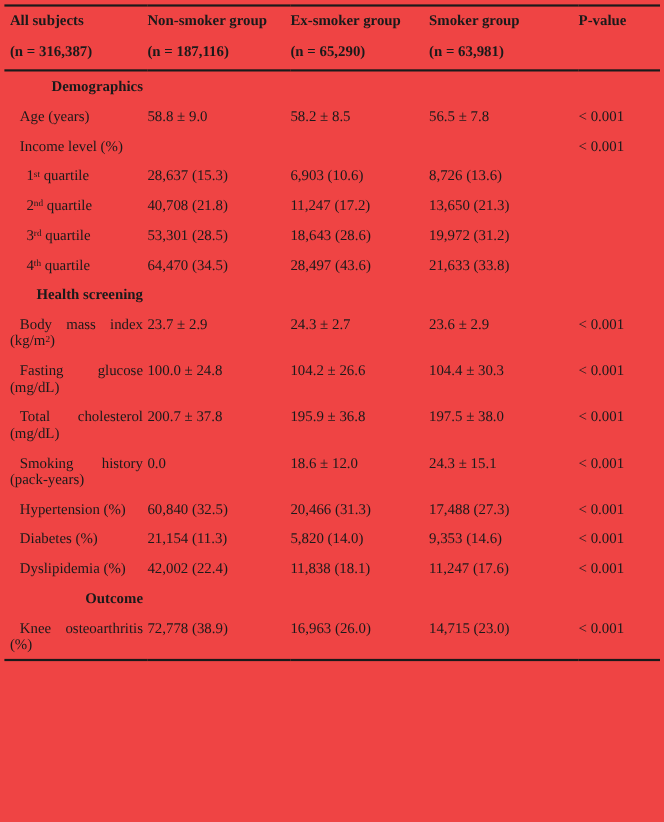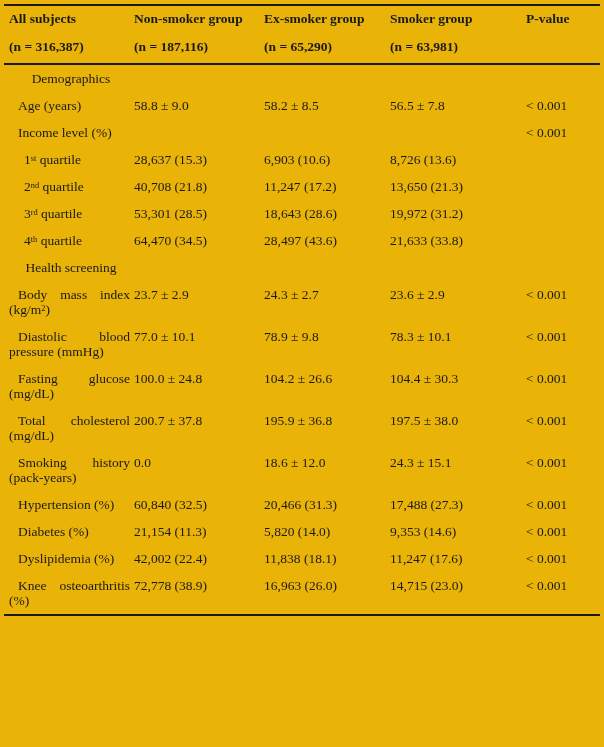--- a/index.html
+++ b/index.html
@@ -1,20 +1,20 @@
 <!DOCTYPE html>
 <html><head>
 <meta charset="utf-8">
 <style>
   html, body { margin: 0; padding: 0; background: #ffffff; }
   body { font-family: "Liberation Serif", "DejaVu Serif", serif; color: #1a1a1a; }
   .page {
     position: relative;
     width: 604px; height: 747px;
-    background: #eab308;
+    background: #ef4444;
     box-sizing: border-box;
     padding: 4px 4px 15px 4px;
     overflow: hidden;
   }
   table.tbl {
     width: 596px;
     border-collapse: collapse;
     table-layout: fixed;
     border-top: 2px solid #1a1a1a;
     border-bottom: 2px solid #1a1a1a;
@@ -28,24 +28,24 @@
   th .h2 { margin: 13px 0 9px 0; white-space: nowrap; padding-left: 5px; min-height: 15px; }
   th:nth-child(n+2) .h1, th:nth-child(n+2) .h2 { padding-left: 0; }
   td.lbl {
     padding: 6px 4px 6px 5px;
     text-align: justify;
     text-justify: inter-word;
   }
   td.lbl.row    { text-indent: 9px; }
   td.lbl.subrow { text-indent: 15px; }
   td.lbl.section {
-    font-weight: normal;
+    font-weight: bold;
     white-space: pre;
     text-indent: 3px;
-    text-align: center;
+    text-align: right;
   }
   td.val { padding: 6px 2px 6px 0; text-align: left; }
   sup { font-size: 0.62em; line-height: 0; vertical-align: 0.4em; letter-spacing: 0; text-indent: 0; }
 </style>
 </head>
 <body>
 
 <div class="page">
   <table class="tbl">
     <colgroup>
@@ -137,27 +137,20 @@
           <td class="val pv"></td>
         </tr>
         <tr>
           <td class="lbl row">Body mass index (kg/m<sup>2</sup>)</td>
           <td class="val">23.7 ± 2.9</td>
           <td class="val">24.3 ± 2.7</td>
           <td class="val">23.6 ± 2.9</td>
           <td class="val pv">&lt; 0.001</td>
         </tr>
         <tr>
-          <td class="lbl row">Diastolic blood pressure (mmHg)</td>
-          <td class="val">77.0 ± 10.1</td>
-          <td class="val">78.9 ± 9.8</td>
-          <td class="val">78.3 ± 10.1</td>
-          <td class="val pv">&lt; 0.001</td>
-        </tr>
-        <tr>
           <td class="lbl row">Fasting glucose (mg/dL)</td>
           <td class="val">100.0 ± 24.8</td>
           <td class="val">104.2 ± 26.6</td>
           <td class="val">104.4 ± 30.3</td>
           <td class="val pv">&lt; 0.001</td>
         </tr>
         <tr>
           <td class="lbl row">Total cholesterol (mg/dL)</td>
           <td class="val">200.7 ± 37.8</td>
           <td class="val">195.9 ± 36.8</td>
@@ -184,20 +177,27 @@
           <td class="val">5,820 (14.0)</td>
           <td class="val">9,353 (14.6)</td>
           <td class="val pv">&lt; 0.001</td>
         </tr>
         <tr>
           <td class="lbl row">Dyslipidemia (%)</td>
           <td class="val">42,002 (22.4)</td>
           <td class="val">11,838 (18.1)</td>
           <td class="val">11,247 (17.6)</td>
           <td class="val pv">&lt; 0.001</td>
+        </tr>
+        <tr>
+          <td class="lbl section">Outcome</td>
+          <td class="val"></td>
+          <td class="val"></td>
+          <td class="val"></td>
+          <td class="val pv"></td>
         </tr>
         <tr>
           <td class="lbl row">Knee osteoarthritis (%)</td>
           <td class="val">72,778 (38.9)</td>
           <td class="val">16,963 (26.0)</td>
           <td class="val">14,715 (23.0)</td>
           <td class="val pv">&lt; 0.001</td>
         </tr>
       </tbody>
   </table>

